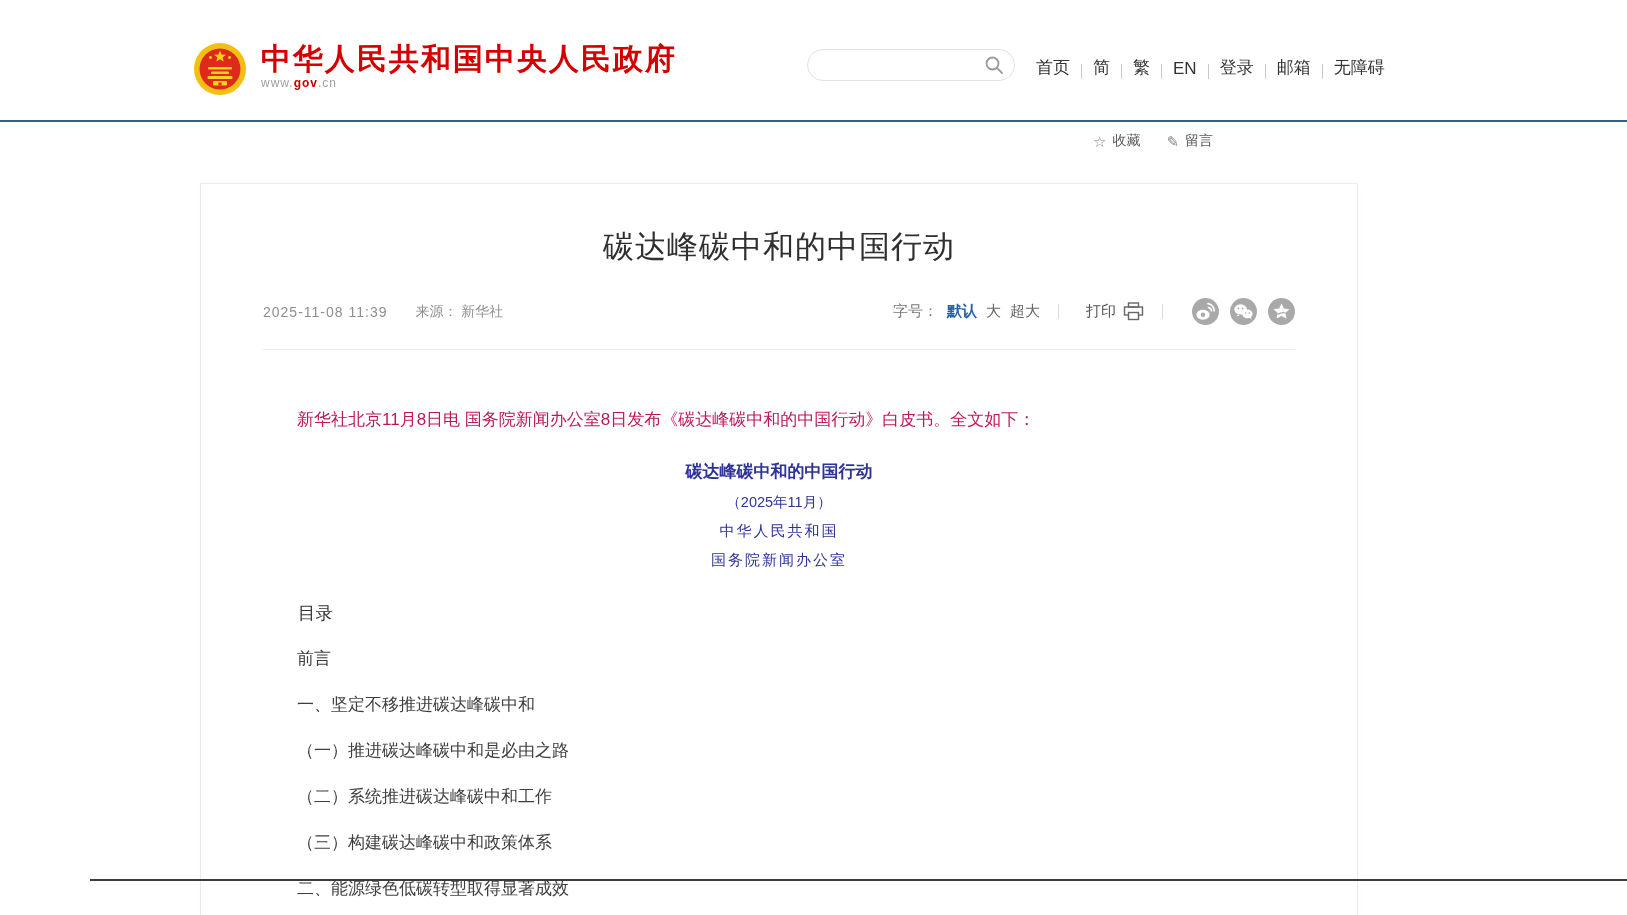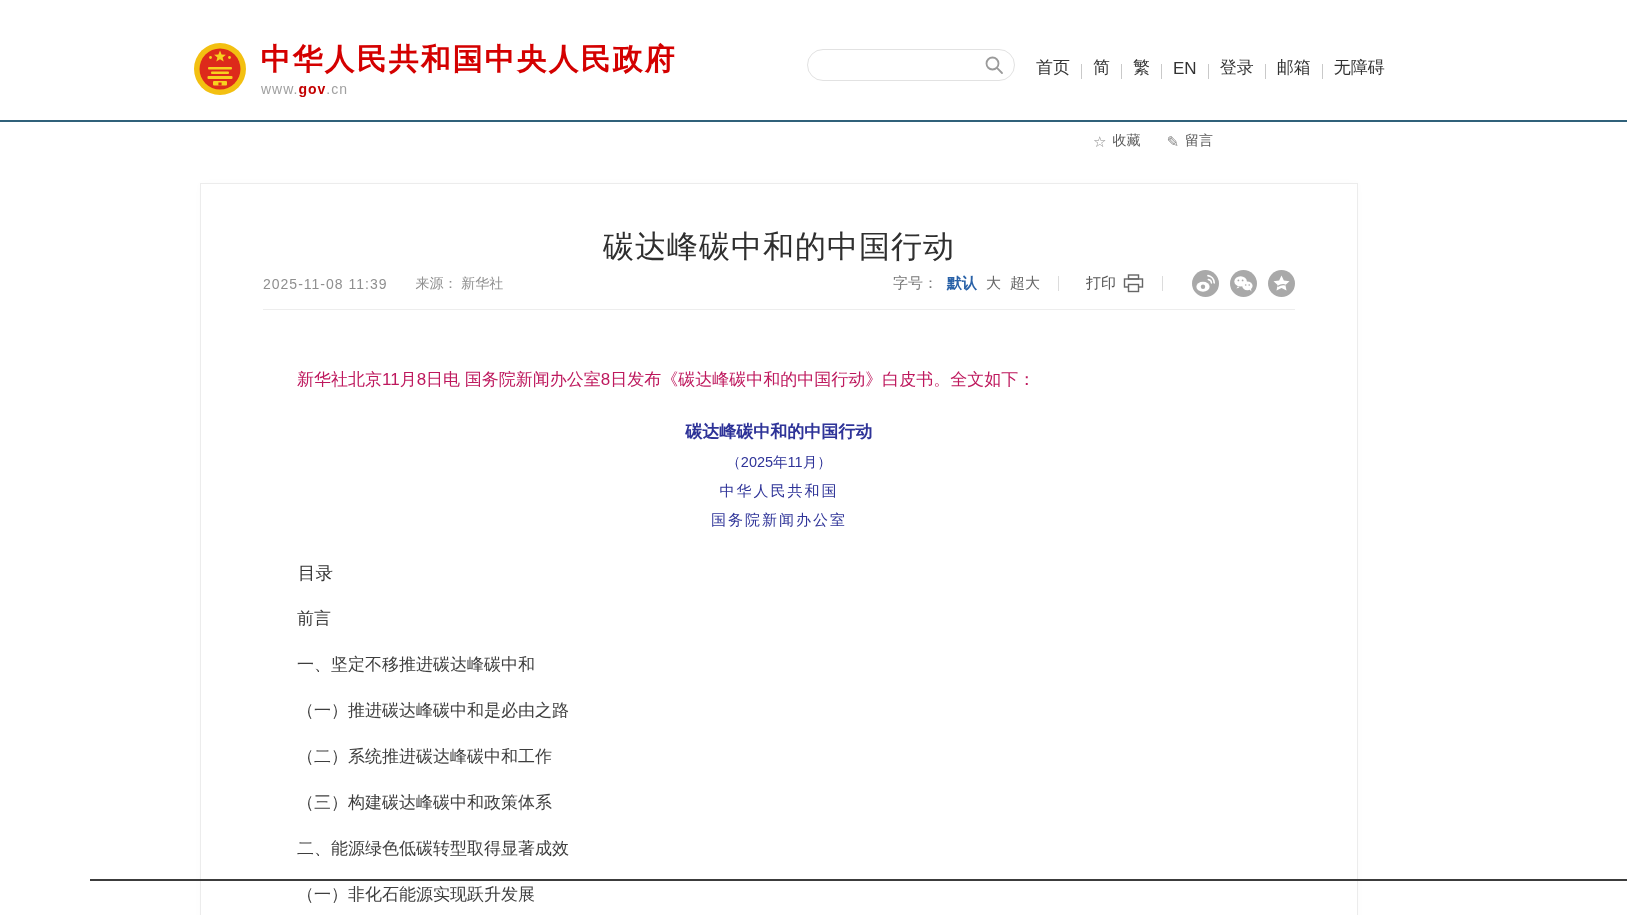--- a/index.html
+++ b/index.html
@@ -6,21 +6,21 @@
   body{width:1627px;height:915px;overflow:hidden;
        font-family:"Liberation Sans","DejaVu Sans",sans-serif;color:#333;}
   .page{position:relative;width:1627px;height:915px;background:#fff;}
 
   
   .site-header{position:absolute;left:0;top:0;width:100%;height:120px;background:#fff;}
   .logo{position:absolute;left:193px;top:42px;display:flex;cursor:pointer;}
   .emblem{width:54px;height:54px;flex:0 0 auto;}
   .logo-text{margin-left:14px;}
   .site-title{font-size:30px;font-weight:bold;color:#d40000;letter-spacing:2px;line-height:34px;}
-  .site-url{font-size:14px;color:#a0a0a0;margin-top:5px;letter-spacing:1px;}
+  .site-url{font-size:12px;color:#a0a0a0;letter-spacing:1px;}
   .site-url .gov{color:#c30000;font-weight:bold;}
 
   .search{position:absolute;left:807px;top:49px;width:208px;height:32px;
           border:1px solid #e2e2e2;border-radius:17px;background:#fff;
           display:flex;align-items:center;padding:0 10px 0 16px;box-sizing:border-box;}
   .search input{flex:1;border:none;outline:none;font-size:14px;background:transparent;color:#333;min-width:0;}
   .search .mag{flex:0 0 auto;margin-left:6px;cursor:pointer;display:flex;}
 
   .top-nav{position:absolute;left:1036px;top:56px;display:flex;align-items:flex-end;
            font-size:17px;color:#333;white-space:nowrap;}
@@ -35,22 +35,22 @@
   .action{display:flex;align-items:center;margin-right:26px;cursor:pointer;}
   .action .ico{font-size:15px;color:#8a8a8a;margin-right:6px;line-height:1;}
 
   
   .card{position:absolute;left:200px;top:183px;width:1158px;height:820px;
         background:#fff;border:1px solid #ececec;box-sizing:border-box;
         padding:0 62px;box-shadow:0 0 8px rgba(0,0,0,0.02);}
   .card h1{margin:40px 0 0 0;text-align:center;font-size:31px;font-weight:500;
            color:#2f2f2f;letter-spacing:1px;line-height:46px;}
 
-  .meta{display:flex;justify-content:space-between;align-items:center;
-        padding-bottom:12px;border-bottom:1px solid #ededed;font-size:14px;color:#8f8f8f;}
+  .meta{display:flex;justify-content:space-between;align-items:center;margin-top:28px;
+        padding-bottom:24px;border-bottom:1px solid #ededed;font-size:14px;color:#8f8f8f;}
   .meta-left{display:flex;align-items:center;}
   .meta-left .date{margin-right:28px;letter-spacing:1px;}
   .meta-right{display:flex;align-items:center;font-size:15px;color:#777;}
   .meta-right a{text-decoration:none;color:#666;cursor:pointer;margin-left:9px;}
   .meta-right a.fs-default{color:#2a62a8;font-weight:bold;}
   .vsep{display:inline-block;width:1px;height:15px;background:#dcdcdc;margin:0 18px;}
   .print-link{display:flex;align-items:center;color:#555 !important;}
   .print-link svg{margin-left:7px;}
   .circle{width:27px;height:27px;border-radius:50%;margin-left:11px;cursor:pointer;
           display:inline-flex;align-items:center;justify-content:center;flex:0 0 auto;}

